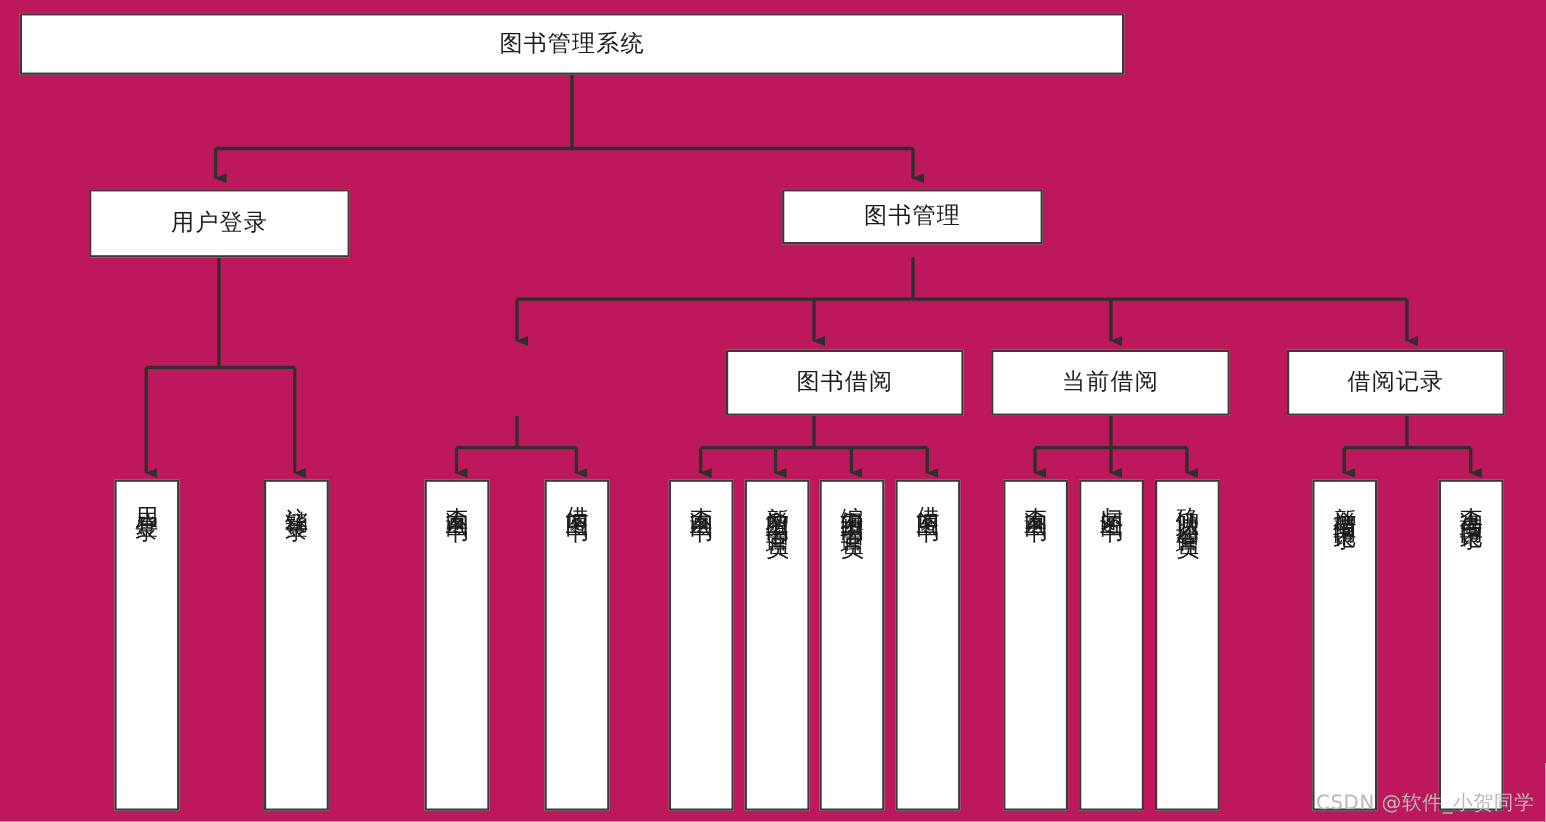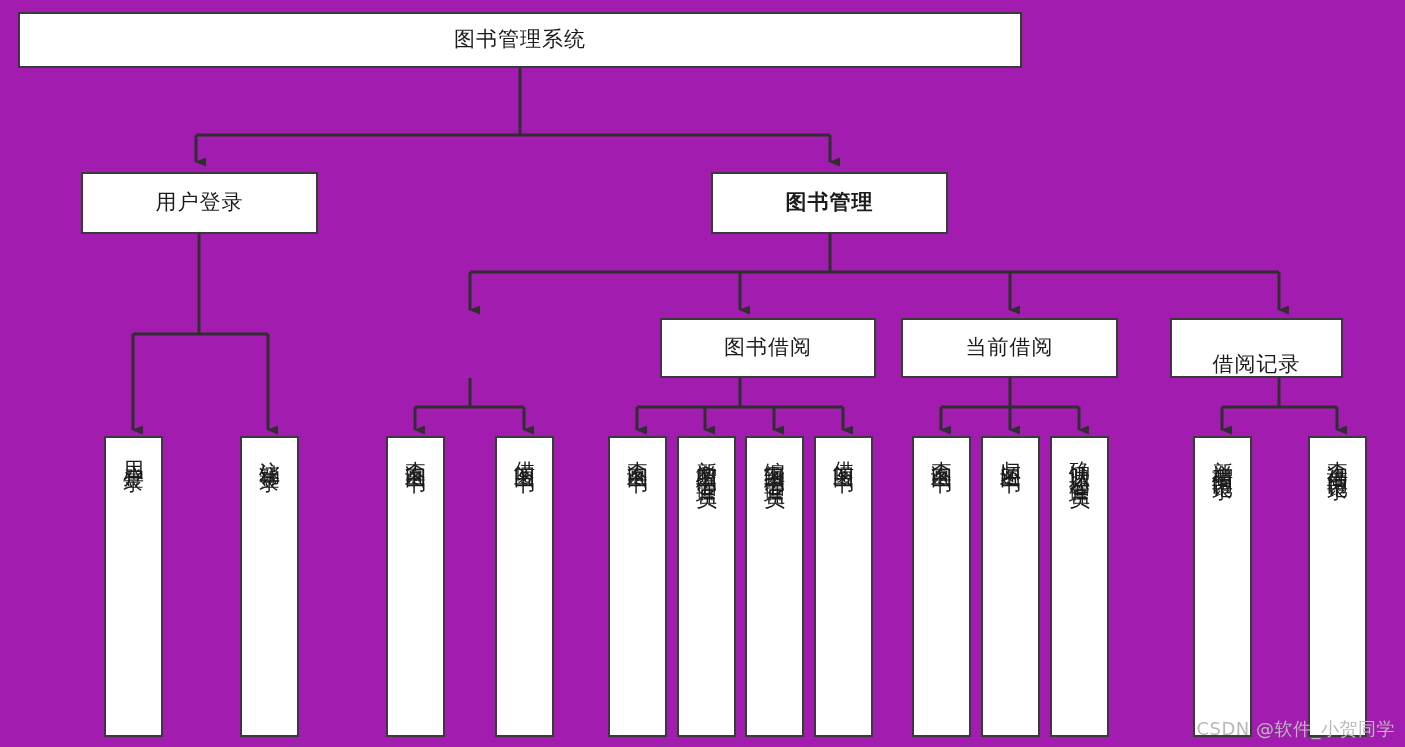--- a/index.html
+++ b/index.html
@@ -8,21 +8,21 @@
     padding: 0;
     background: #ffffff;
   }
   body {
     font-family: "DejaVu Sans", "Liberation Sans", sans-serif;
   }
   #diagram-root {
     position: relative;
     width: 1405px;
     height: 747px;
-    background: #a21caf;
+    background: #be185d;
     overflow: hidden;
   }
   #edge-layer {
     position: absolute;
     left: 0;
     top: 0;
     width: 1405px;
     height: 747px;
     pointer-events: none;
   }
@@ -128,34 +128,34 @@
   </svg>
 
   <div class="node horizontal" style="left:18px; top:12px; width:1004px; height:56px;">
     <span class="node-label">图书管理系统</span>
   </div>
 
   <div class="node horizontal" style="left:81px; top:172px; width:237px; height:62px;">
     <span class="node-label">用户登录</span>
   </div>
 
-  <div class="node horizontal" style="left:711px; top:172px; width:237px; height:62px;font-weight:bold;">
+  <div class="node horizontal" style="left:711px; top:172px; width:237px; height:50px;">
     <span class="node-label">图书管理</span>
   </div>
 
 
   <div class="node horizontal" style="left:660px; top:318px; width:216px; height:60px;align-items:center;">
     <span class="node-label">图书借阅</span>
   </div>
 
   <div class="node horizontal" style="left:901px; top:318px; width:217px; height:60px;">
     <span class="node-label">当前借阅</span>
   </div>
 
-  <div class="node horizontal" style="left:1170px; top:318px; width:173px; height:60px;align-items:flex-end;">
+  <div class="node horizontal" style="left:1170px; top:318px; width:198px; height:60px;">
     <span class="node-label">借阅记录</span>
   </div>
 
   <div class="node vertical" style="left:104px; top:436px; width:59px; height:301px;">
     <span class="node-label">用户登录</span>
   </div>
 
   <div class="node vertical" style="left:240px; top:436px; width:59px; height:301px;">
     <span class="node-label">注销登录</span>
   </div>

